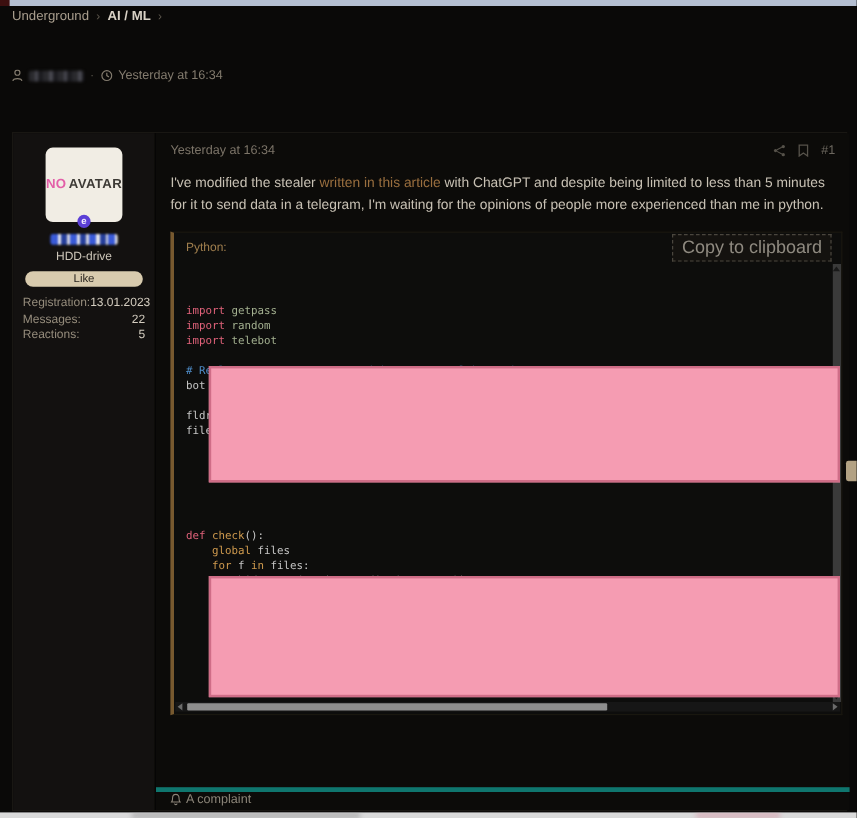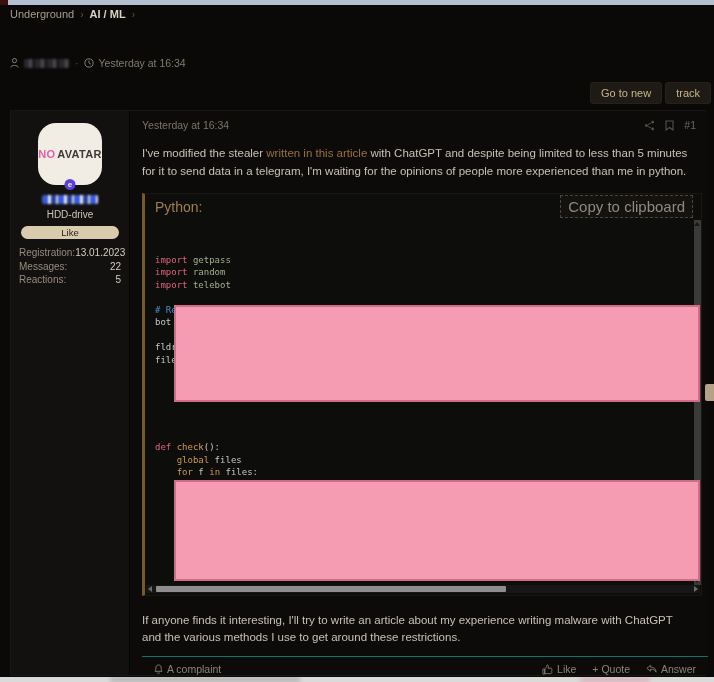--- a/index.html
+++ b/index.html
@@ -24,21 +24,21 @@
 
   
   .thread-buttons { position:absolute; top:82px; right:3px; display:flex; gap:3px; }
   .tbtn { background:#1e1b16; color:#c9b488; font-size:11px; padding:4px 10px; border-radius:3px;
           border:1px solid #262219; cursor:pointer; }
 
   
   .post { position:absolute; left:10px; top:110px; width:696px; height:566px;
           background:#0d0c0a; border:1px solid #191713; display:flex; }
   .sidebar { width:118px; background:#131110; padding-top:12px; display:flex; flex-direction:column; align-items:center; }
-  .avatar { position:relative; width:64px; height:62px; border-radius:18px; background:#f1ede4;
+  .avatar { position:relative; width:64px; height:62px; border-radius:6px; background:#f1ede4;
             display:flex; align-items:center; justify-content:center; }
   .avatar .no { color:#e35fa8; font-weight:bold; font-size:11px; letter-spacing:.3px; }
   .avatar .av { color:#3d3a35; font-weight:bold; font-size:11px; letter-spacing:.3px; margin-left:2px; }
   .avatar-badge { position:absolute; left:50%; bottom:-5px; transform:translateX(-50%);
                   width:11px; height:11px; border-radius:50%; background:#5b3fd6; color:#efeaff;
                   font-size:8px; line-height:11px; text-align:center; font-weight:bold; }
   .username-blur { margin-top:10px; width:56px; height:9px; border-radius:2px;
       background:repeating-linear-gradient(90deg,#3a5bd8 0 6px,#e9e9ee 6px 9px,#27409c 9px 14px,#d8d8e2 14px 16px); filter:blur(1.1px); }
   .user-title { margin-top:5px; font-size:10px; color:#ccc5b8; }
   .role-pill { margin-top:6px; width:98px; height:13px; background:#d8cbae; border-radius:7px;
@@ -55,21 +55,21 @@
   .post-header-right { display:flex; gap:10px; align-items:center; color:#56524a; }
   .post-header-right svg { display:block; }
   .post-number { color:#6c675e; }
   .post-body { padding:14px 12px 0 12px; font-size:11.5px; line-height:1.55; color:#c8c1b4; max-width:575px; }
   .inline-link { color:#9a6f3f; }
 
   
   .code-block { position:relative; margin:12px 6px 0 12px; width:560px; height:403px;
                 background:#0d0d0c; border:1px solid #19170f; border-left:3px solid #77592f; }
   .code-header { display:flex; justify-content:space-between; align-items:center; height:26px; padding:0 8px 0 10px; }
-  .code-lang { font-size:14px; color:#a07f4e; }
+  .code-lang { font-size:10px; color:#a07f4e; }
   .copy-btn { font-size:15px; color:#8f8a80; border:1px dashed #4a463e; background:#14120f; padding:2px 7px; cursor:pointer; }
   .code-body { position:relative; height:365px; overflow:hidden;
                font-family:"DejaVu Sans Mono", monospace; font-size:9px; line-height:12.5px;
                padding:9px 0 0 10px; white-space:pre; color:#c6c6c6; }
   .cl { height:12.5px; }
   .t-k   { color:#e0627a; }
   .t-o   { color:#cf9a4e; }
   .t-mod { color:#a3b090; }
   .t-cm  { color:#4e8cc8; }
   .t-s   { color:#5c9dc9; }
@@ -86,22 +86,22 @@
   .hscroll .harr { position:absolute; top:1px; width:0; height:0; border-top:3px solid transparent; border-bottom:3px solid transparent; }
   .hscroll .harr.left { left:2px; border-right:4px solid #6b6b6b; }
   .hscroll .harr.right { right:2px; border-left:4px solid #6b6b6b; }
 
   .redaction { position:absolute; background:#f59cb2; border:2px solid #cf6d87; }
   .redaction.r1 { left:29px; top:85px; width:526px; height:97px; }
   .redaction.r2 { left:29px; top:260px; width:526px; height:101px; }
 
   .closing-text { padding:16px 12px 0 12px; font-size:11.5px; line-height:1.55; color:#c8c1b4; max-width:575px; }
 
-  .action-bar { position:absolute; left:12px; right:0; bottom:0; height:19px; border-top:1px solid #0f766e;
-                display:flex; justify-content:space-between; align-items:flex-end; padding:0 12px;
+  .action-bar { position:absolute; left:0; right:0; bottom:0; height:19px; border-top:4px solid #0f766e;
+                display:flex; justify-content:space-between; align-items:flex-start; padding:0 12px;
                 font-size:10.5px; color:#8b8478; }
   .action-left, .action-right { display:flex; align-items:center; gap:4px; }
   .action-right { gap:16px;margin-top:41px; }
   .action-item { display:flex; align-items:center; gap:4px; cursor:pointer; }
   .action-item svg { display:block; }
 
   
   .page-scroll-handle { position:absolute; right:0; top:384px; width:9px; height:17px;
                         background:#b3a284; border-radius:2px 0 0 2px; }
 </style>
@@ -129,24 +129,20 @@
     </svg>
     <span class="redacted-name"></span>
     <span style="color:#56524a;">·</span>
     <svg width="10" height="10" viewBox="0 0 10 10">
       <circle cx="5" cy="5" r="4.1" fill="none" stroke="#837b6e" stroke-width="1"></circle>
       <path d="M5 2.6 V5 L6.8 6.2" fill="none" stroke="#837b6e" stroke-width="1"></path>
     </svg>
     <span>Yesterday at 16:34</span>
   </div>
 
-  <div class="thread-buttons">
-    <button class="tbtn">Go to new</button>
-    <button class="tbtn">track</button>
-  </div>
 
   <div class="post">
 
     <div class="sidebar">
       <div class="avatar">
         <span class="no">NO</span>
         <span class="av">AVATAR</span>
         <span class="avatar-badge">e</span>
       </div>
       <div class="username-blur"></div>
@@ -201,21 +197,20 @@
           <div class="redaction r1"></div>
           <div class="redaction r2"></div>
         </div>
         <div class="hscroll">
           <span class="harr left"></span>
           <span class="thumb"></span>
           <span class="harr right"></span>
         </div>
       </div>
 
-      <div class="closing-text">If anyone finds it interesting, I'll try to write an article about my experience writing malware with ChatGPT and the various methods I use to get around these restrictions.</div>
 
       <div class="action-bar">
         <span class="action-left">
           <span class="action-item">
             <svg width="9" height="11" viewBox="0 0 9 11">
               <path d="M4.5 1 C2.5 1 1.8 2.5 1.8 4.2 C1.8 6.5 1 7.3 1 7.3 H8 C8 7.3 7.2 6.5 7.2 4.2 C7.2 2.5 6.5 1 4.5 1 Z" fill="none" stroke="#8b8478" stroke-width="0.9"></path>
               <path d="M3.5 8.6 C3.5 9.8 5.5 9.8 5.5 8.6" fill="none" stroke="#8b8478" stroke-width="0.9"></path>
             </svg>
             <span>A complaint</span>
           </span>

